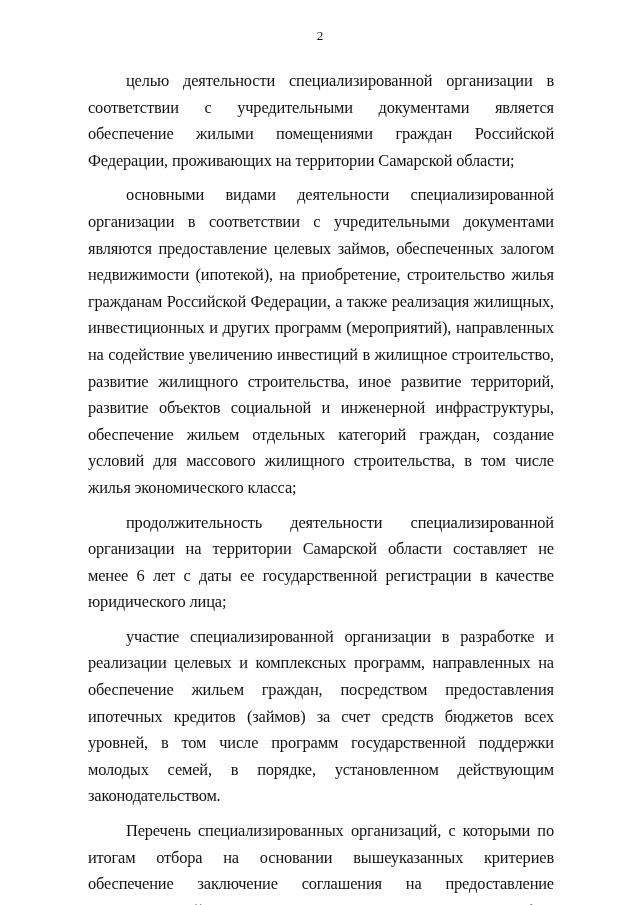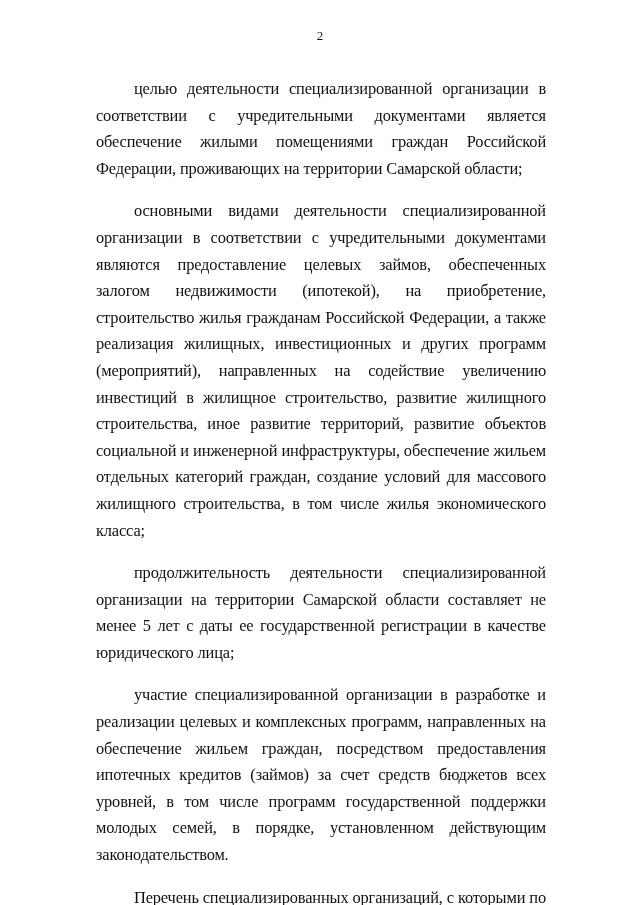--- a/index.html
+++ b/index.html
@@ -9,33 +9,33 @@
       color: #111111;
     }
     .page-number {
       position: absolute; top: 28px; left: 0; width: 640px;
       text-align: center; font-size: 13px;
     }
     .content {
       position: absolute; top: 60px; left: 80px; width: 482px;
     }
     .para {
-      margin: 16px;
+      margin: 8px;
       font-size: 16.4px;
       line-height: 26.6px;
       text-align: justify;
       text-indent: 38px;
       letter-spacing: -0.15px;
     }
   </style>
 </head>
 <body>
 
 <div class="page-number">2</div>
 
 <div class="content">
   <p class="para">целью деятельности специализированной организации в соответствии с учредительными документами является обеспечение жилыми помещениями граждан Российской Федерации, проживающих на территории Самарской области;</p>
   <p class="para">основными видами деятельности специализированной организации в соответствии с учредительными документами являются предоставление целевых займов, обеспеченных залогом недвижимости (ипотекой), на приобретение, строительство жилья гражданам Российской Федерации, а также реализация жилищных, инвестиционных и других программ (мероприятий), направленных на содействие увеличению инвестиций в жилищное строительство, развитие жилищного строительства, иное развитие территорий, развитие объектов социальной и инженерной инфраструктуры, обеспечение жильем отдельных категорий граждан, создание условий для массового жилищного строительства, в том числе жилья экономического класса;</p>
-  <p class="para">продолжительность деятельности специализированной организации на территории Самарской области составляет не менее 5 лет с даты ее государственной регистрации в качестве юридического лица;</p>
+  <p class="para">продолжительность деятельности специализированной организации на территории Самарской области составляет не менее 6 лет с даты ее государственной регистрации в качестве юридического лица;</p>
   <p class="para">участие специализированной организации в разработке и реализации целевых и комплексных программ, направленных на обеспечение жильем граждан, посредством предоставления ипотечных кредитов (займов) за счет средств бюджетов всех уровней, в том числе программ государственной поддержки молодых семей, в порядке, установленном действующим законодательством.</p>
   <p class="para">Перечень специализированных организаций, с которыми по итогам отбора на основании вышеуказанных критериев обеспечение заключение соглашения на предоставление государственной услуги, утверждается минсоцдемографии Самарской области.</p>
   <p class="para">4. Предоставление социальной выплаты носит заявительный характер.</p>
 </div>
 
 </body></html>

